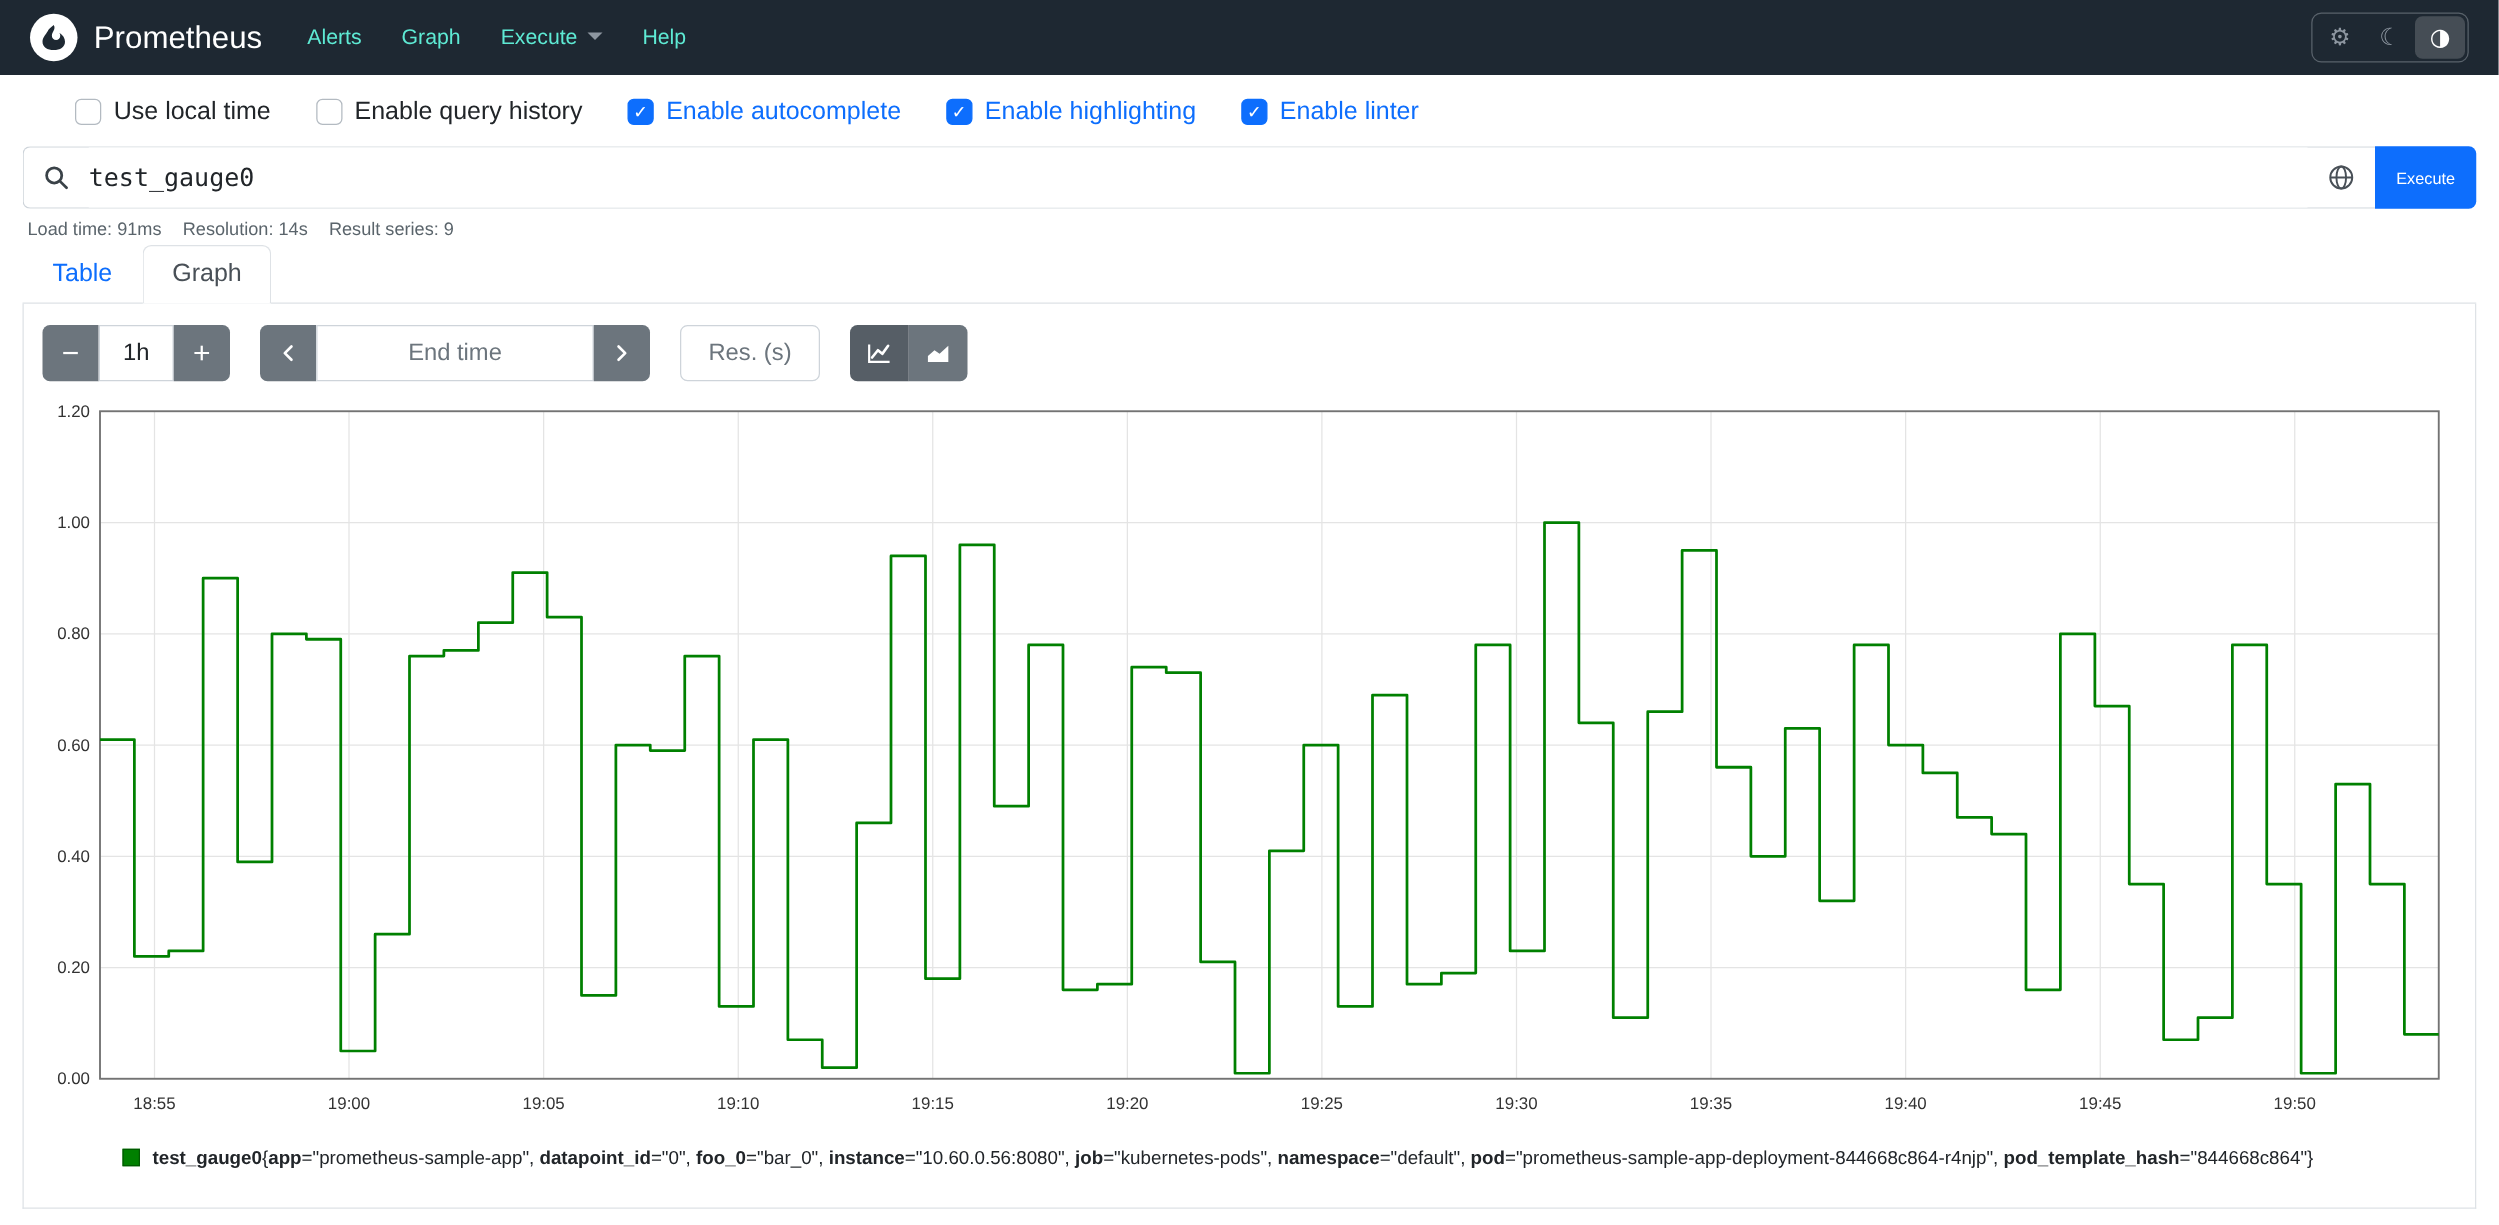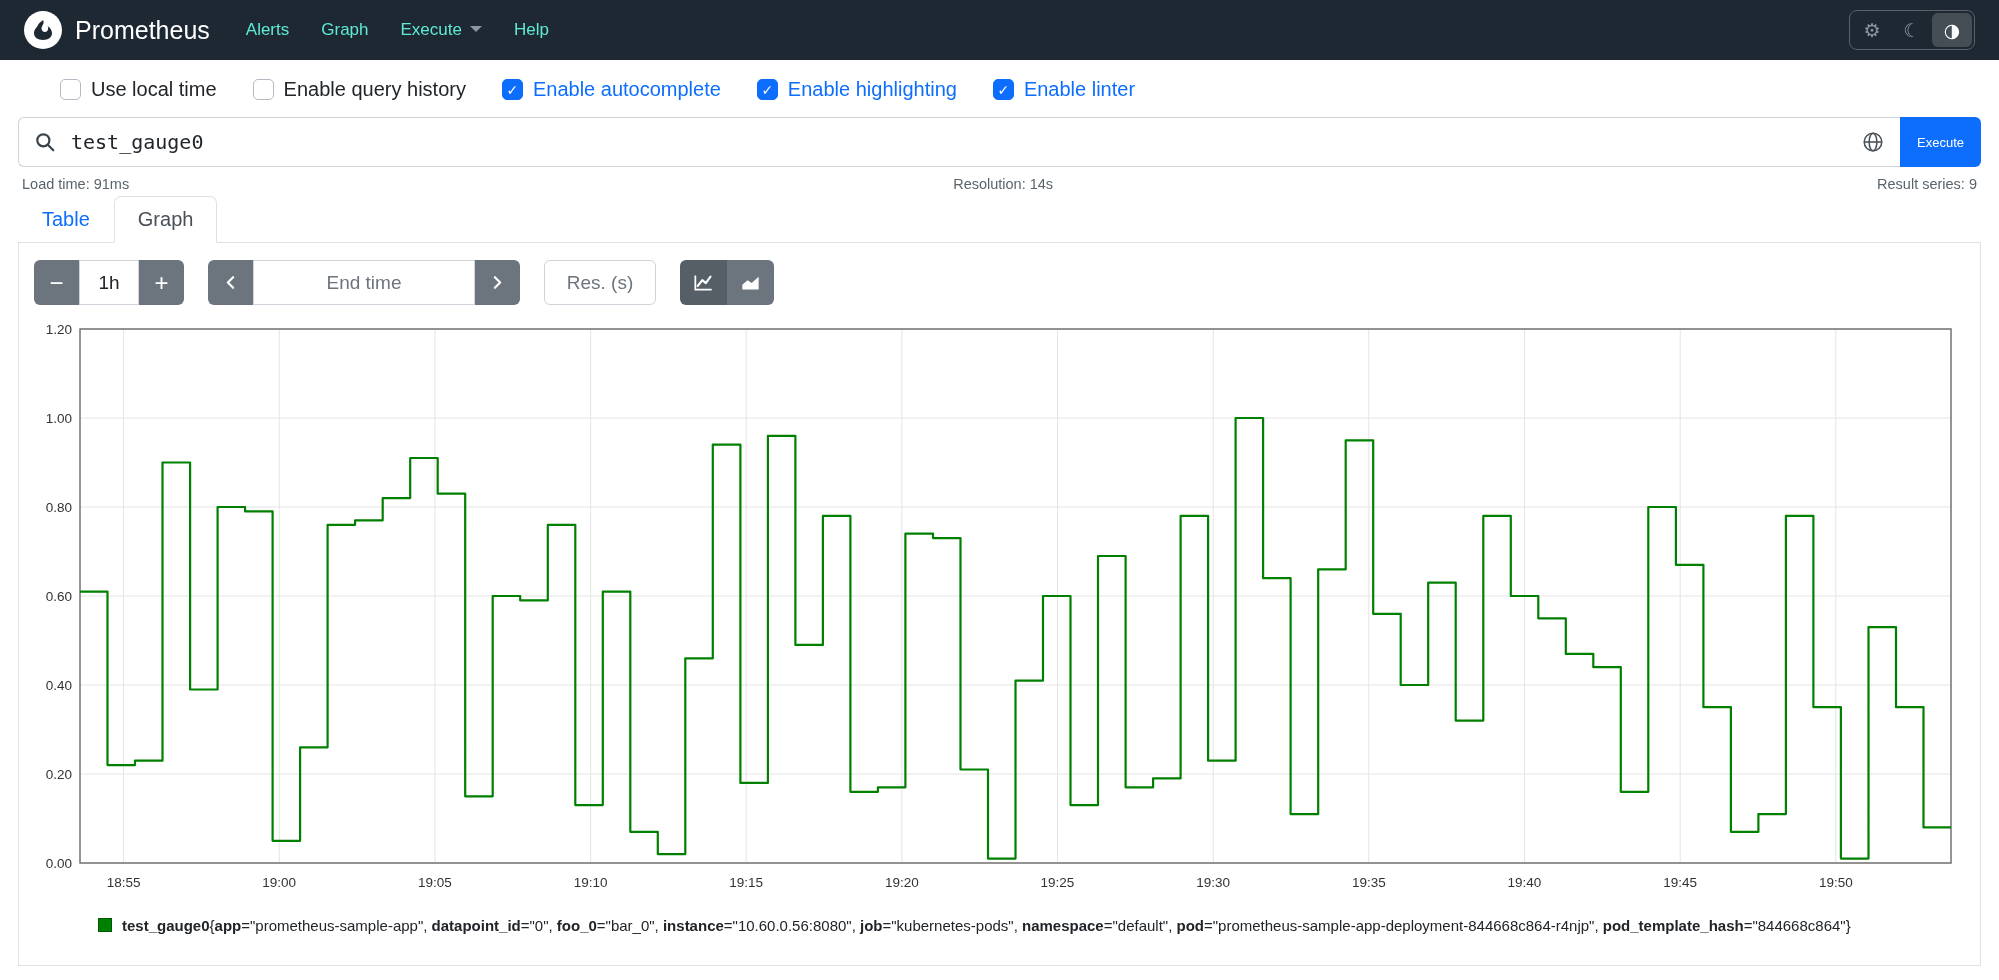--- a/index.html
+++ b/index.html
@@ -42,21 +42,21 @@
   .query-box { flex: 1; display: flex; align-items: center; background: #fff;
                border: 1px solid #ced4da; border-right: none; border-radius: 6px 0 0 6px; }
   .search-wrap { padding: 0 15px; display: flex; align-items: center; }
   .query-input { flex: 1; border: none; height: 100%; font-size: 20px; color: #212529;
                  font-family: "DejaVu Sans Mono", "Liberation Mono", monospace; }
   .globe-btn { width: 54px; height: 100%; display: flex; align-items: center; justify-content: center; }
   .execute-btn { background: #0d6efd; color: #fff; font-size: 13px; padding: 0 17px;
                  border-radius: 0 6px 6px 0; }
 
   
-  .stats-row { display: flex; justify-content: space-between; gap: 17px; padding: 9px 22px 0;
+  .stats-row { display: flex; justify-content: flex-start; gap: 17px; padding: 9px 22px 0;
                font-size: 14.5px; color: #5a646b; }
 
   
   .tabs-row { display: flex; margin: 4px 18px 0; border-bottom: 1px solid #dee2e6; }
   .tab { font-size: 20px; padding: 11px 23px; border: 1px solid transparent;
          border-radius: 7px 7px 0 0; margin-bottom: -1px; }
   .tab.inactive { color: #0d6efd; }
   .tab.active { color: #495057; background: #fff; border-color: #dee2e6; border-bottom-color: #fff; }
 
   

